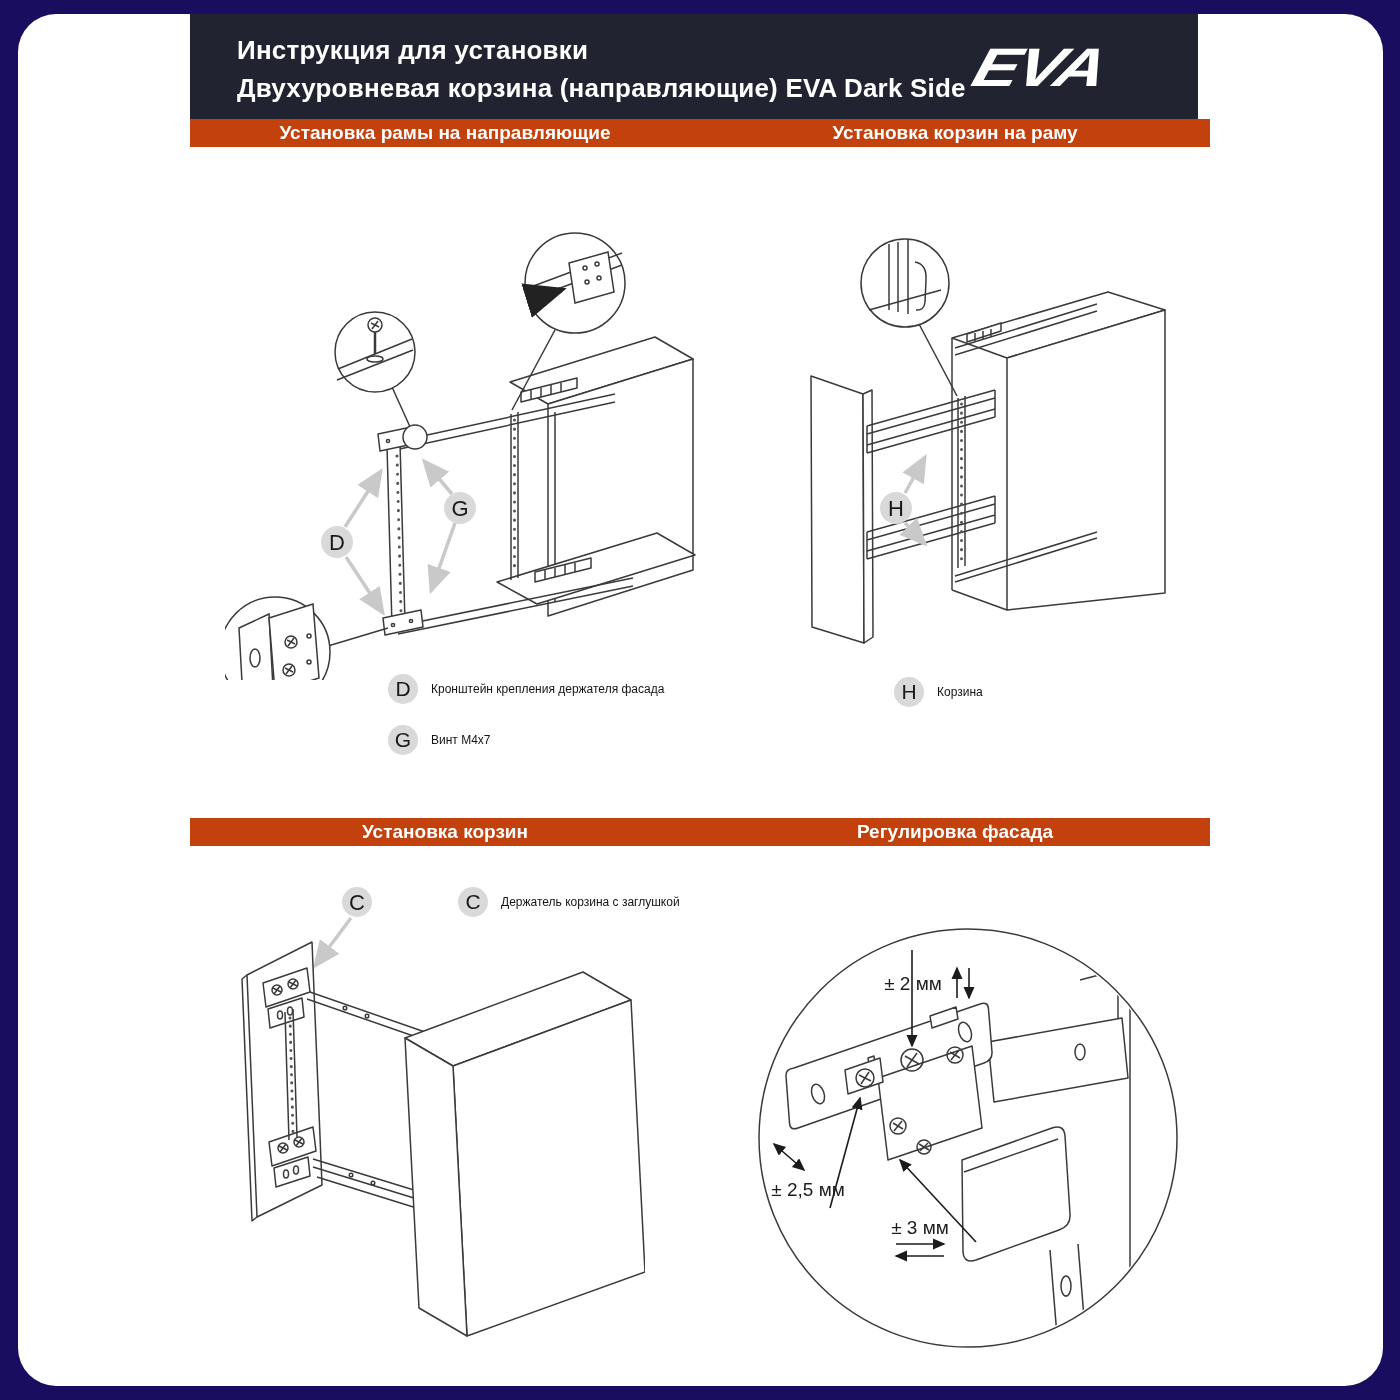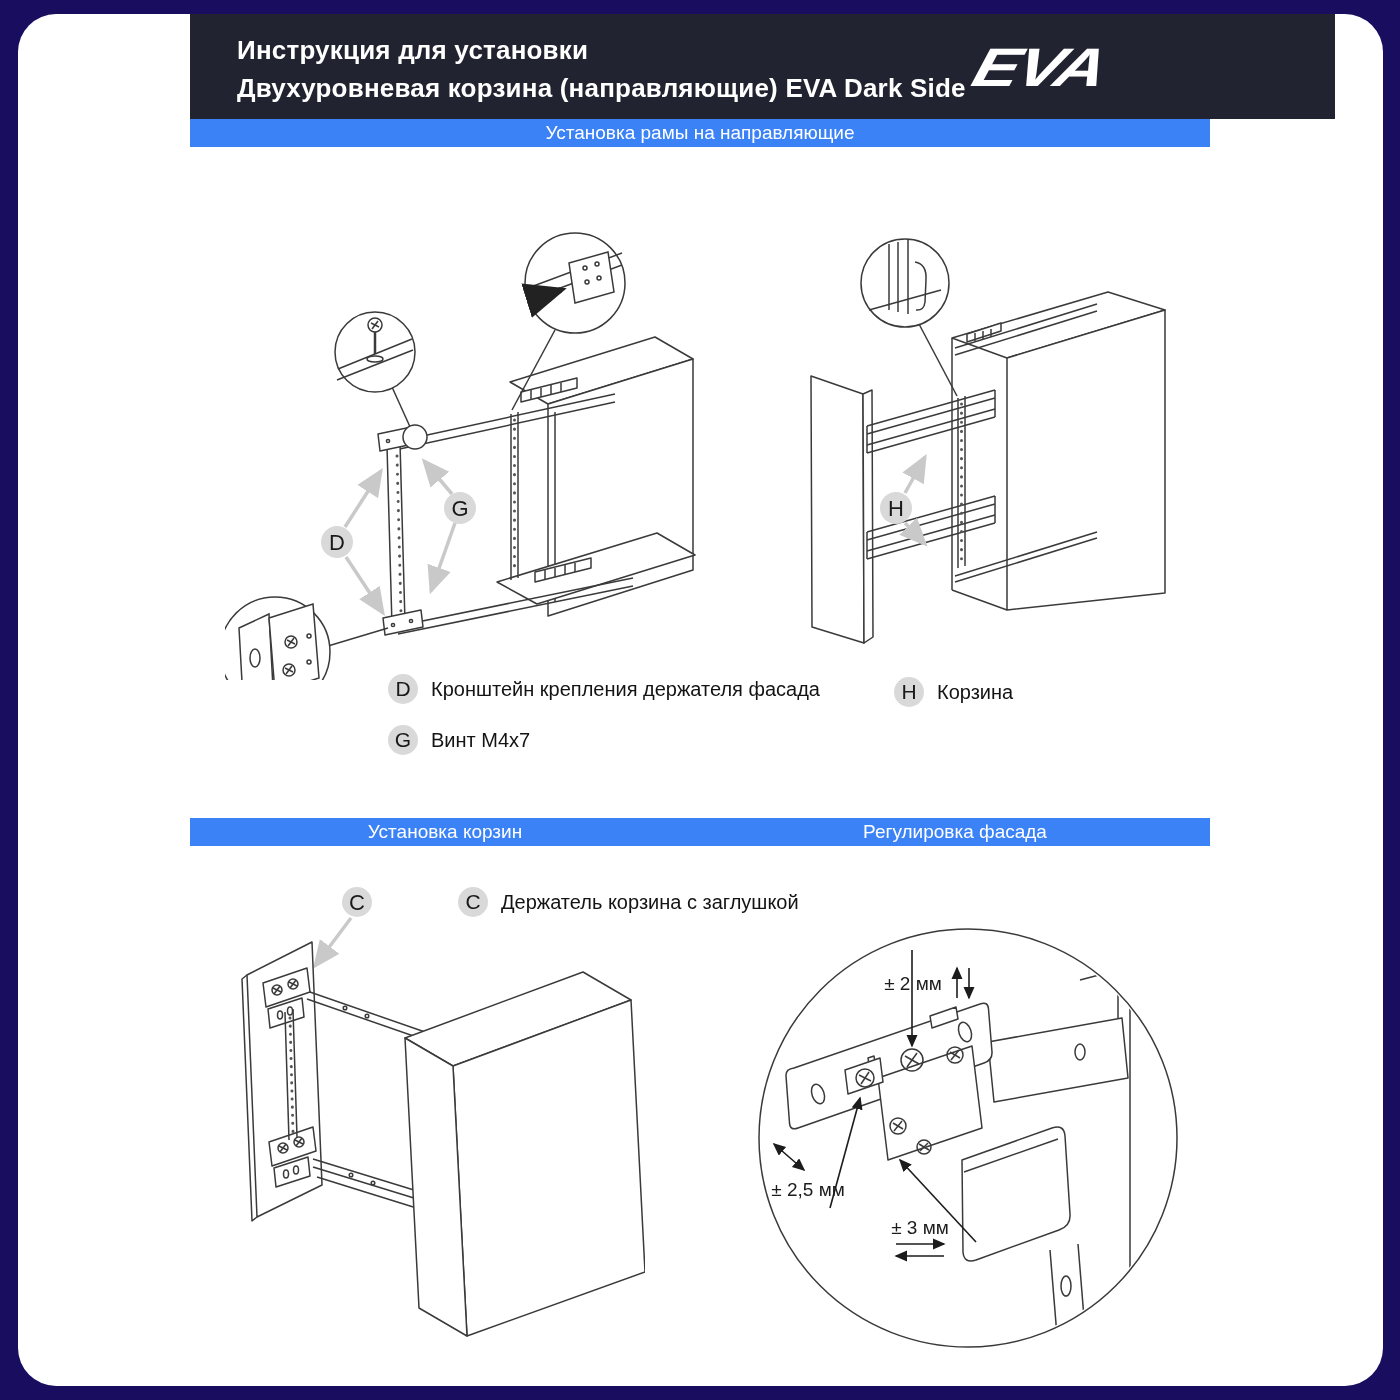--- a/index.html
+++ b/index.html
@@ -1,30 +1,30 @@
 <!DOCTYPE html>
 <html><head>
 <meta charset="utf-8">
 <style>
   html,body{margin:0;padding:0;background:#180d5f;}
   .canvas{position:relative;width:1400px;height:1400px;background:#180d5f;
           font-family:"Liberation Sans",sans-serif;overflow:hidden;}
   .page{position:absolute;left:18px;top:14px;width:1365px;height:1372px;
         background:#ffffff;border-radius:38px;overflow:hidden;}
-  .hdr{position:absolute;left:172px;top:0;width:1145px;height:105px;background:#212430;}
+  .hdr{position:absolute;left:172px;top:0;width:1008px;height:105px;background:#212430;}
   .hdr-titles{position:absolute;left:47px;top:17px;color:#ffffff;font-weight:bold;
               font-size:26px;line-height:38px;white-space:nowrap;letter-spacing:.2px;}
   .logo-svg{position:absolute;left:775px;top:24px;}
-  .redbar{position:absolute;left:172px;width:1020px;height:28px;background:#3b82f6;
-          display:flex;color:#ffffff;font-weight:normal;font-size:19px;justify-content:center;}
+  .redbar{position:absolute;left:172px;width:1020px;height:28px;background:#c2410c;
+          display:flex;color:#ffffff;font-weight:bold;font-size:19px;justify-content:center;}
   .redbar .sec{flex:1;display:flex;align-items:center;justify-content:center;white-space:nowrap;}
   .legend-row{position:absolute;display:flex;align-items:center;gap:13px;height:30px;}
   .pbadge{width:30px;height:30px;border-radius:50%;background:#d9d9d9;color:#191919;
           display:flex;align-items:center;justify-content:center;font-size:21px;}
-  .legend-text{font-size:20px;color:#141414;white-space:nowrap;}
+  .legend-text{font-size:12px;color:#141414;white-space:nowrap;}
   svg.diag{position:absolute;}
   svg text{font-family:"Liberation Sans",sans-serif;}
   .dimtext{font-size:19px;fill:#1c1c1c;}
   .badge-letter{font-size:22px;fill:#191919;}
 </style>
 </head>
 <body>
 
 <div class="canvas">
  <div class="page">
@@ -36,20 +36,21 @@
     </div>
     <svg class="logo-svg" width="235" height="60" viewBox="0 0 235 60">
       <g transform="translate(18,0) skewX(-16) scale(1.28,1)">
         <text x="0" y="48" font-size="54" font-weight="bold" font-style="italic" fill="#ffffff" letter-spacing="-2">EVA</text>
       </g>
     </svg>
   </div>
 
   <div class="redbar" style="top:105px">
     <div class="sec">Установка рамы на направляющие</div>
+    <div class="sec">Установка корзин на раму</div>
   </div>
   <div class="redbar" style="top:804px">
     <div class="sec">Установка корзин</div>
     <div class="sec">Регулировка фасада</div>
   </div>
 
   <svg class="diag" style="left:207px;top:216px" width="490" height="450" viewBox="0 0 490 450">
     <defs>
       <marker id="g1" markerWidth="9" markerHeight="9" refX="7" refY="3.5" orient="auto">
         <path d="M0,0L8,3.5L0,7Z" fill="#c9c9c9"></path>

